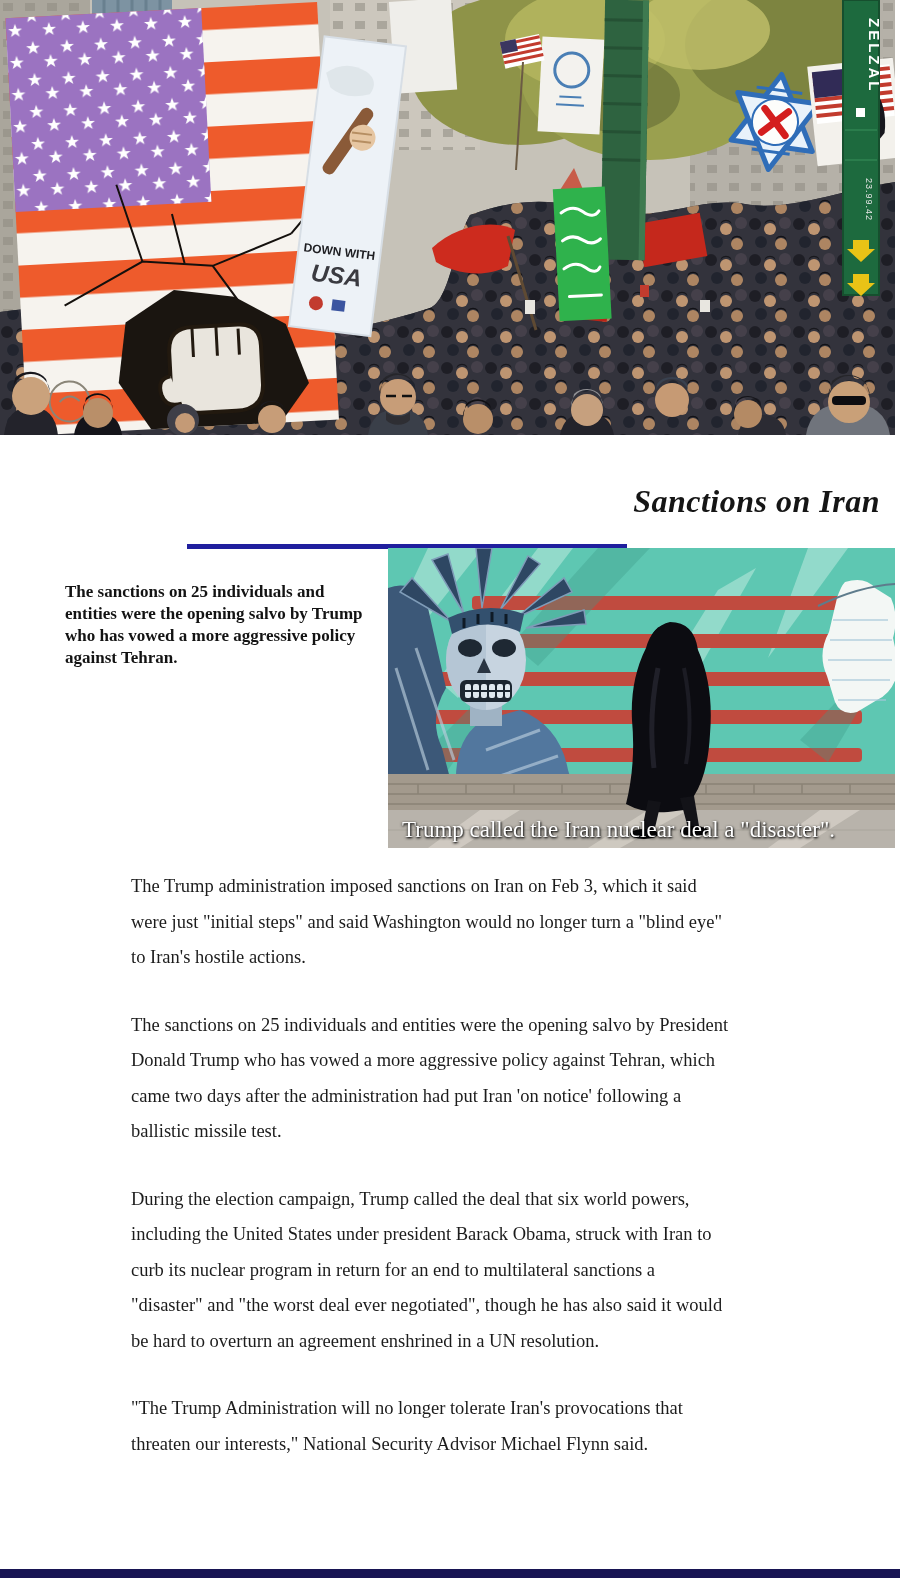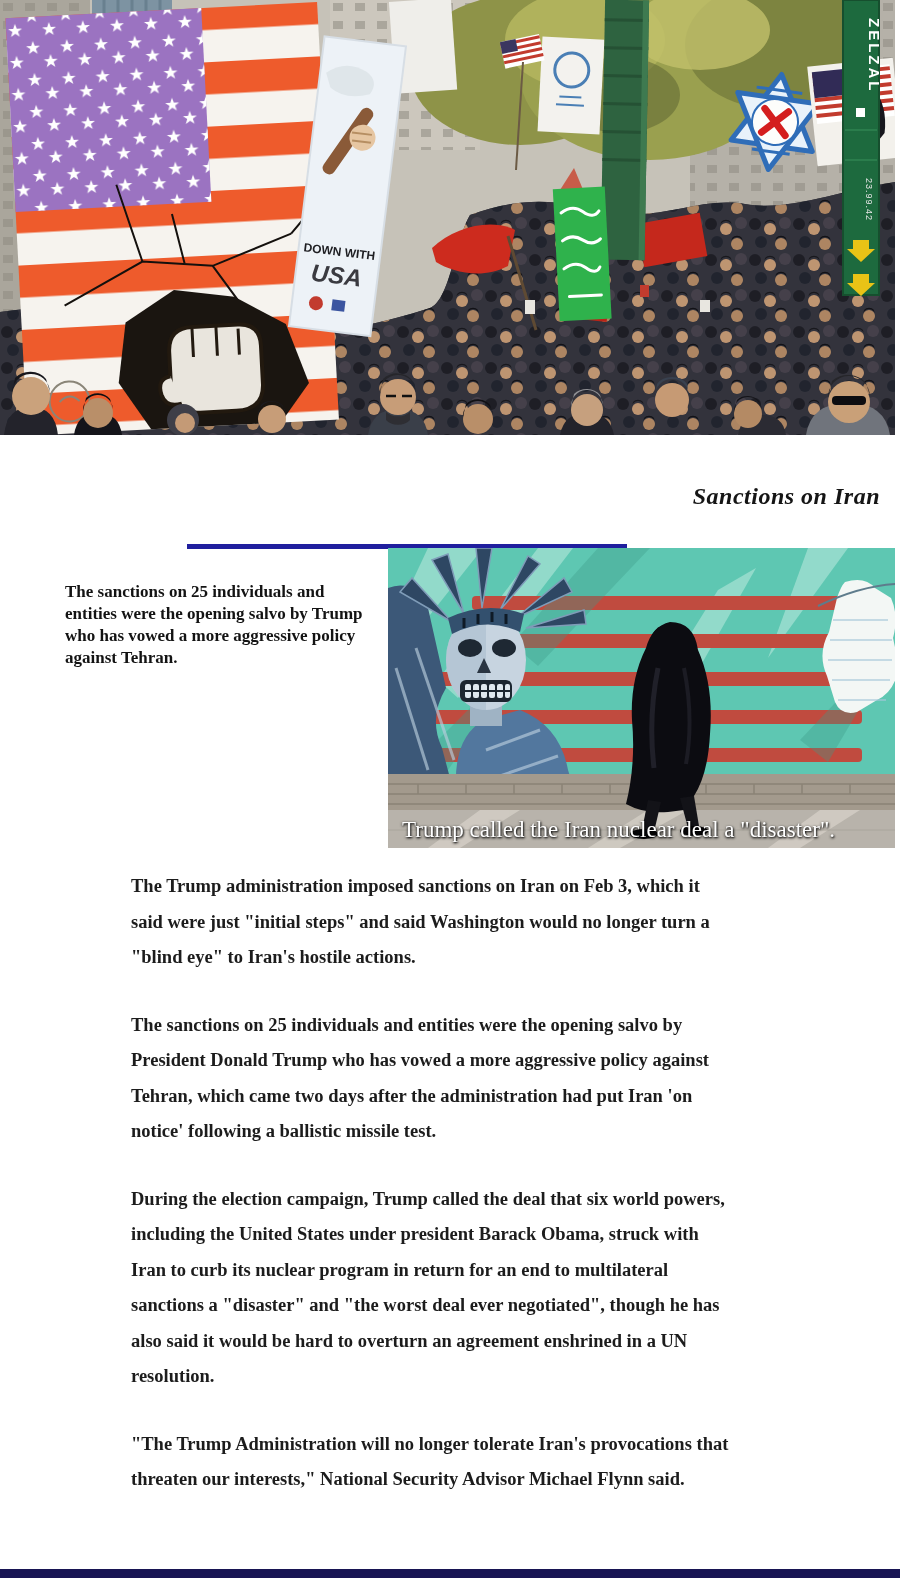--- a/index.html
+++ b/index.html
@@ -1,27 +1,27 @@
 <!DOCTYPE html>
 <html lang="en"><head>
 <meta charset="utf-8">
 <style>
   html,body{margin:0;padding:0;background:#fff;}
   .canvas{position:relative;width:900px;height:1578px;background:#fff;overflow:hidden;
           font-family:"Liberation Serif","DejaVu Serif",serif;}
   .hero{position:absolute;left:0;top:0;width:895px;height:435px;overflow:hidden;}
-  .headline{position:absolute;top:483px;right:20px;margin:0;font-size:24px;font-style:italic;
+  .headline{position:absolute;top:483px;right:20px;margin:0;font-size:32px;font-style:italic;
             font-weight:700;color:#151515;letter-spacing:.5px;white-space:nowrap;}
   .rule{position:absolute;left:187px;top:544px;width:440px;height:5px;background:#201f9e;}
   .standfirst{position:absolute;left:65px;top:581px;width:312px;margin:0;font-size:17px;
               line-height:22px;font-weight:700;color:#131313;}
   .mural{position:absolute;left:388px;top:548px;width:507px;height:300px;margin:0;overflow:hidden;}
   .caption{position:absolute;left:14px;bottom:5px;margin:0;font-size:23px;color:#fff;
            text-shadow:0 1px 3px rgba(0,0,0,.9),1px 1px 2px rgba(0,0,0,.7);white-space:nowrap;}
-  .body{position:absolute;left:131px;top:869px;width:599px;font-weight:bold;}
+  .body{position:absolute;left:131px;top:869px;width:599px;}
   .body p{margin:0 0 32px;font-size:18.5px;line-height:35.5px;color:#1c1c1c;text-align:left;
           hyphens:auto;-webkit-hyphens:auto;}
   .footer-bar{position:absolute;left:0;bottom:0;width:900px;height:9px;background:#181554;}
   svg text{user-select:none;}
 </style>
 </head>
 <body>
 
 <div class="canvas">
 

